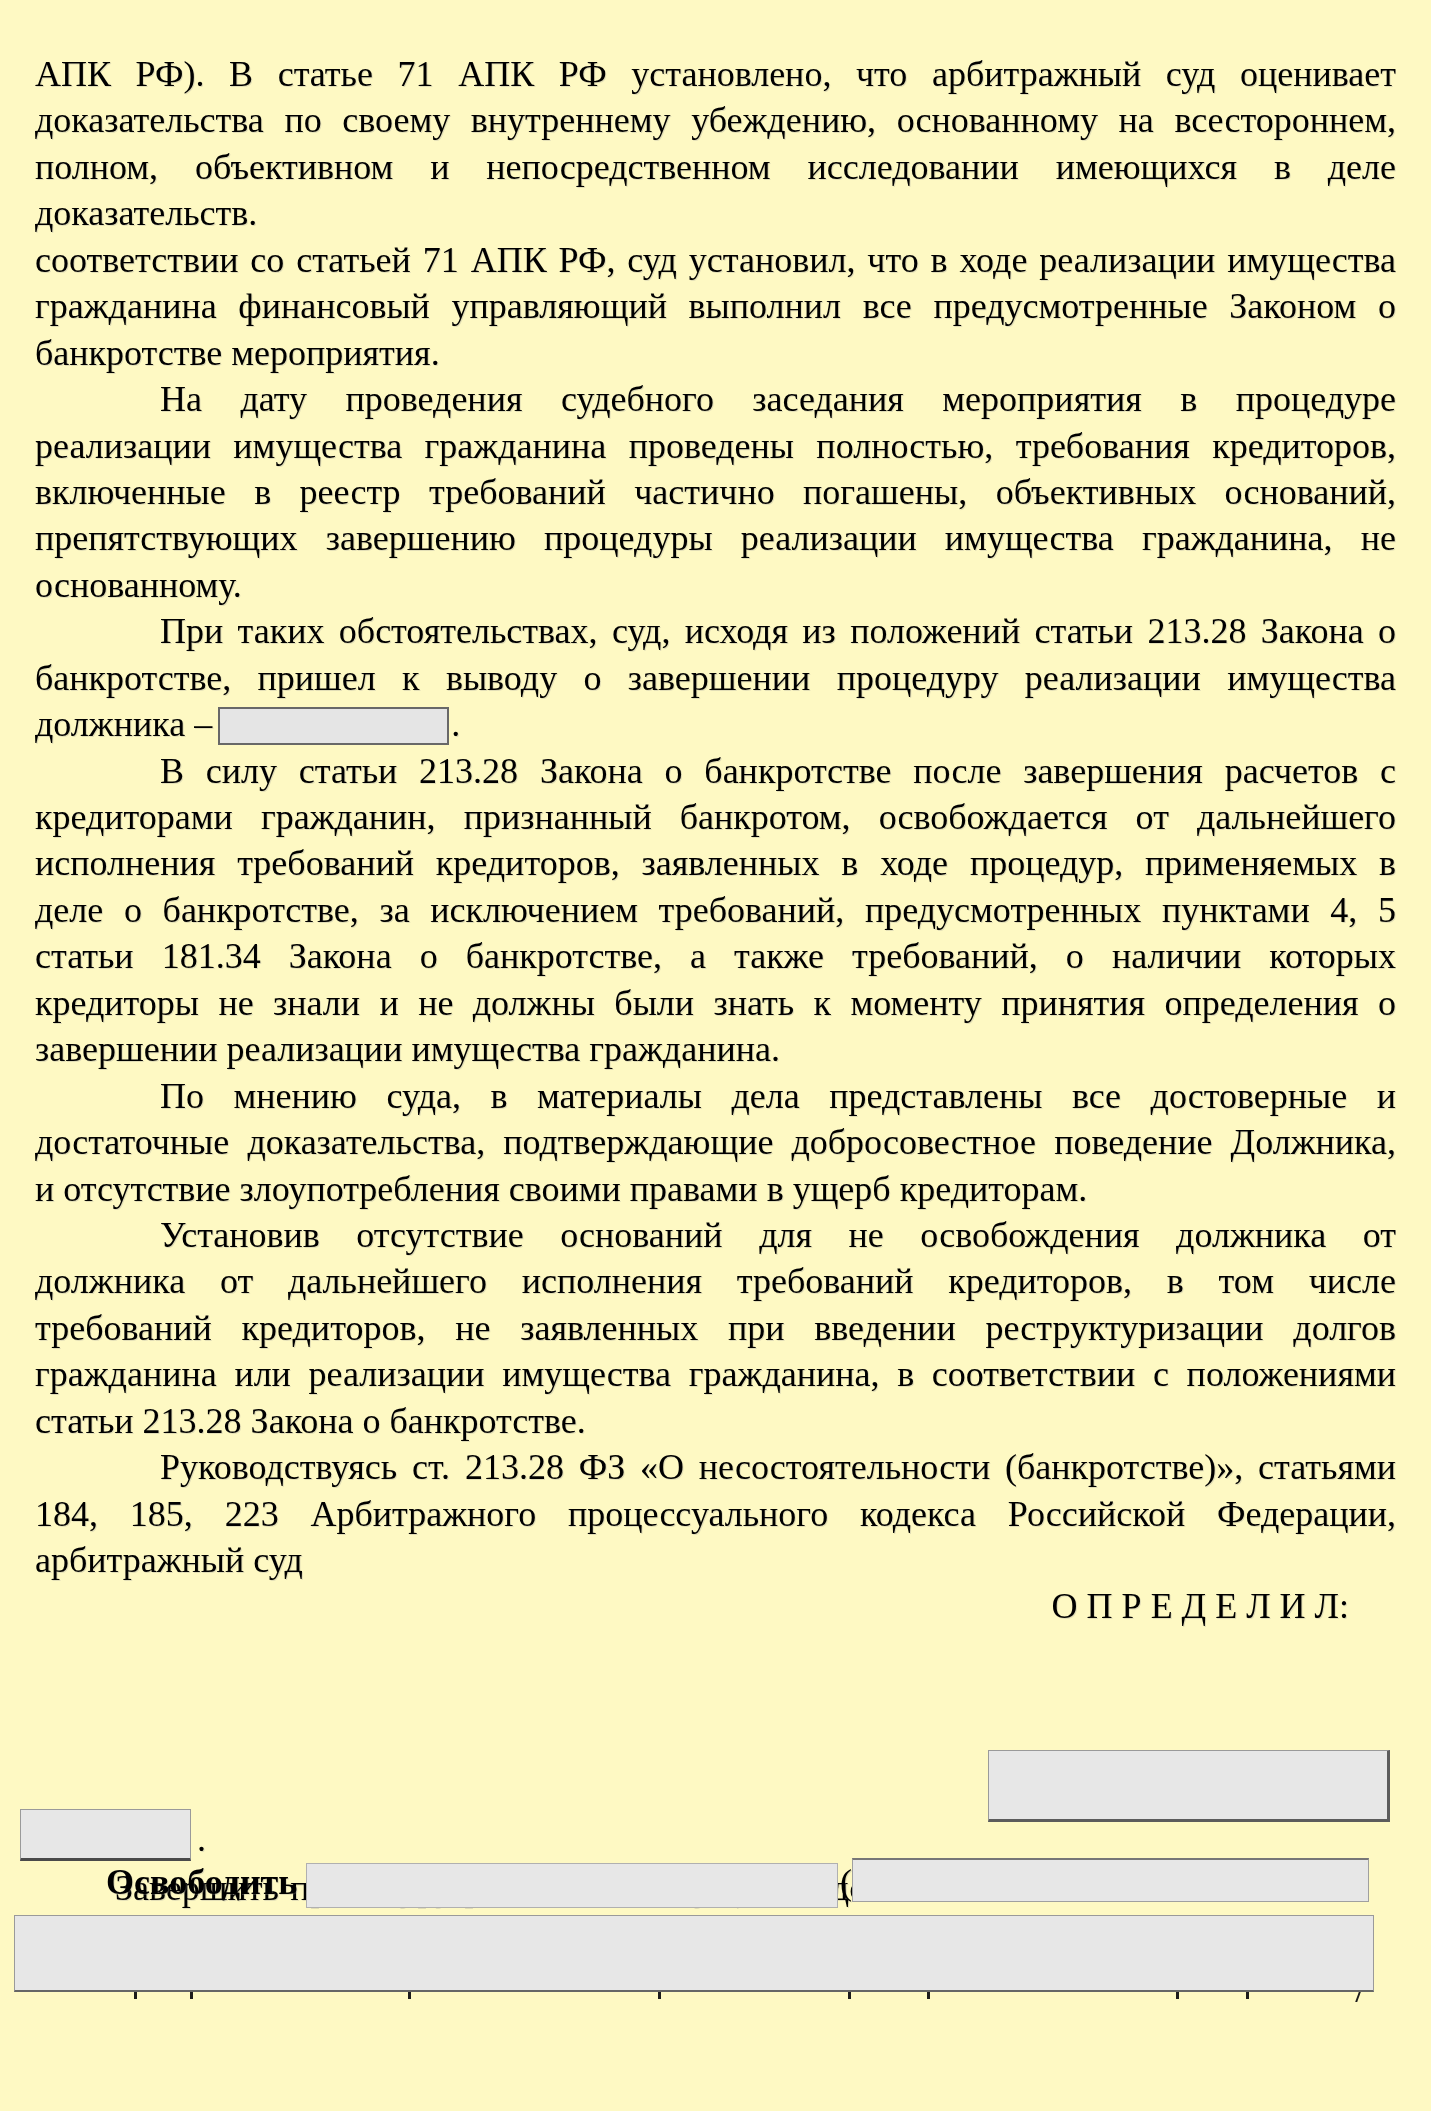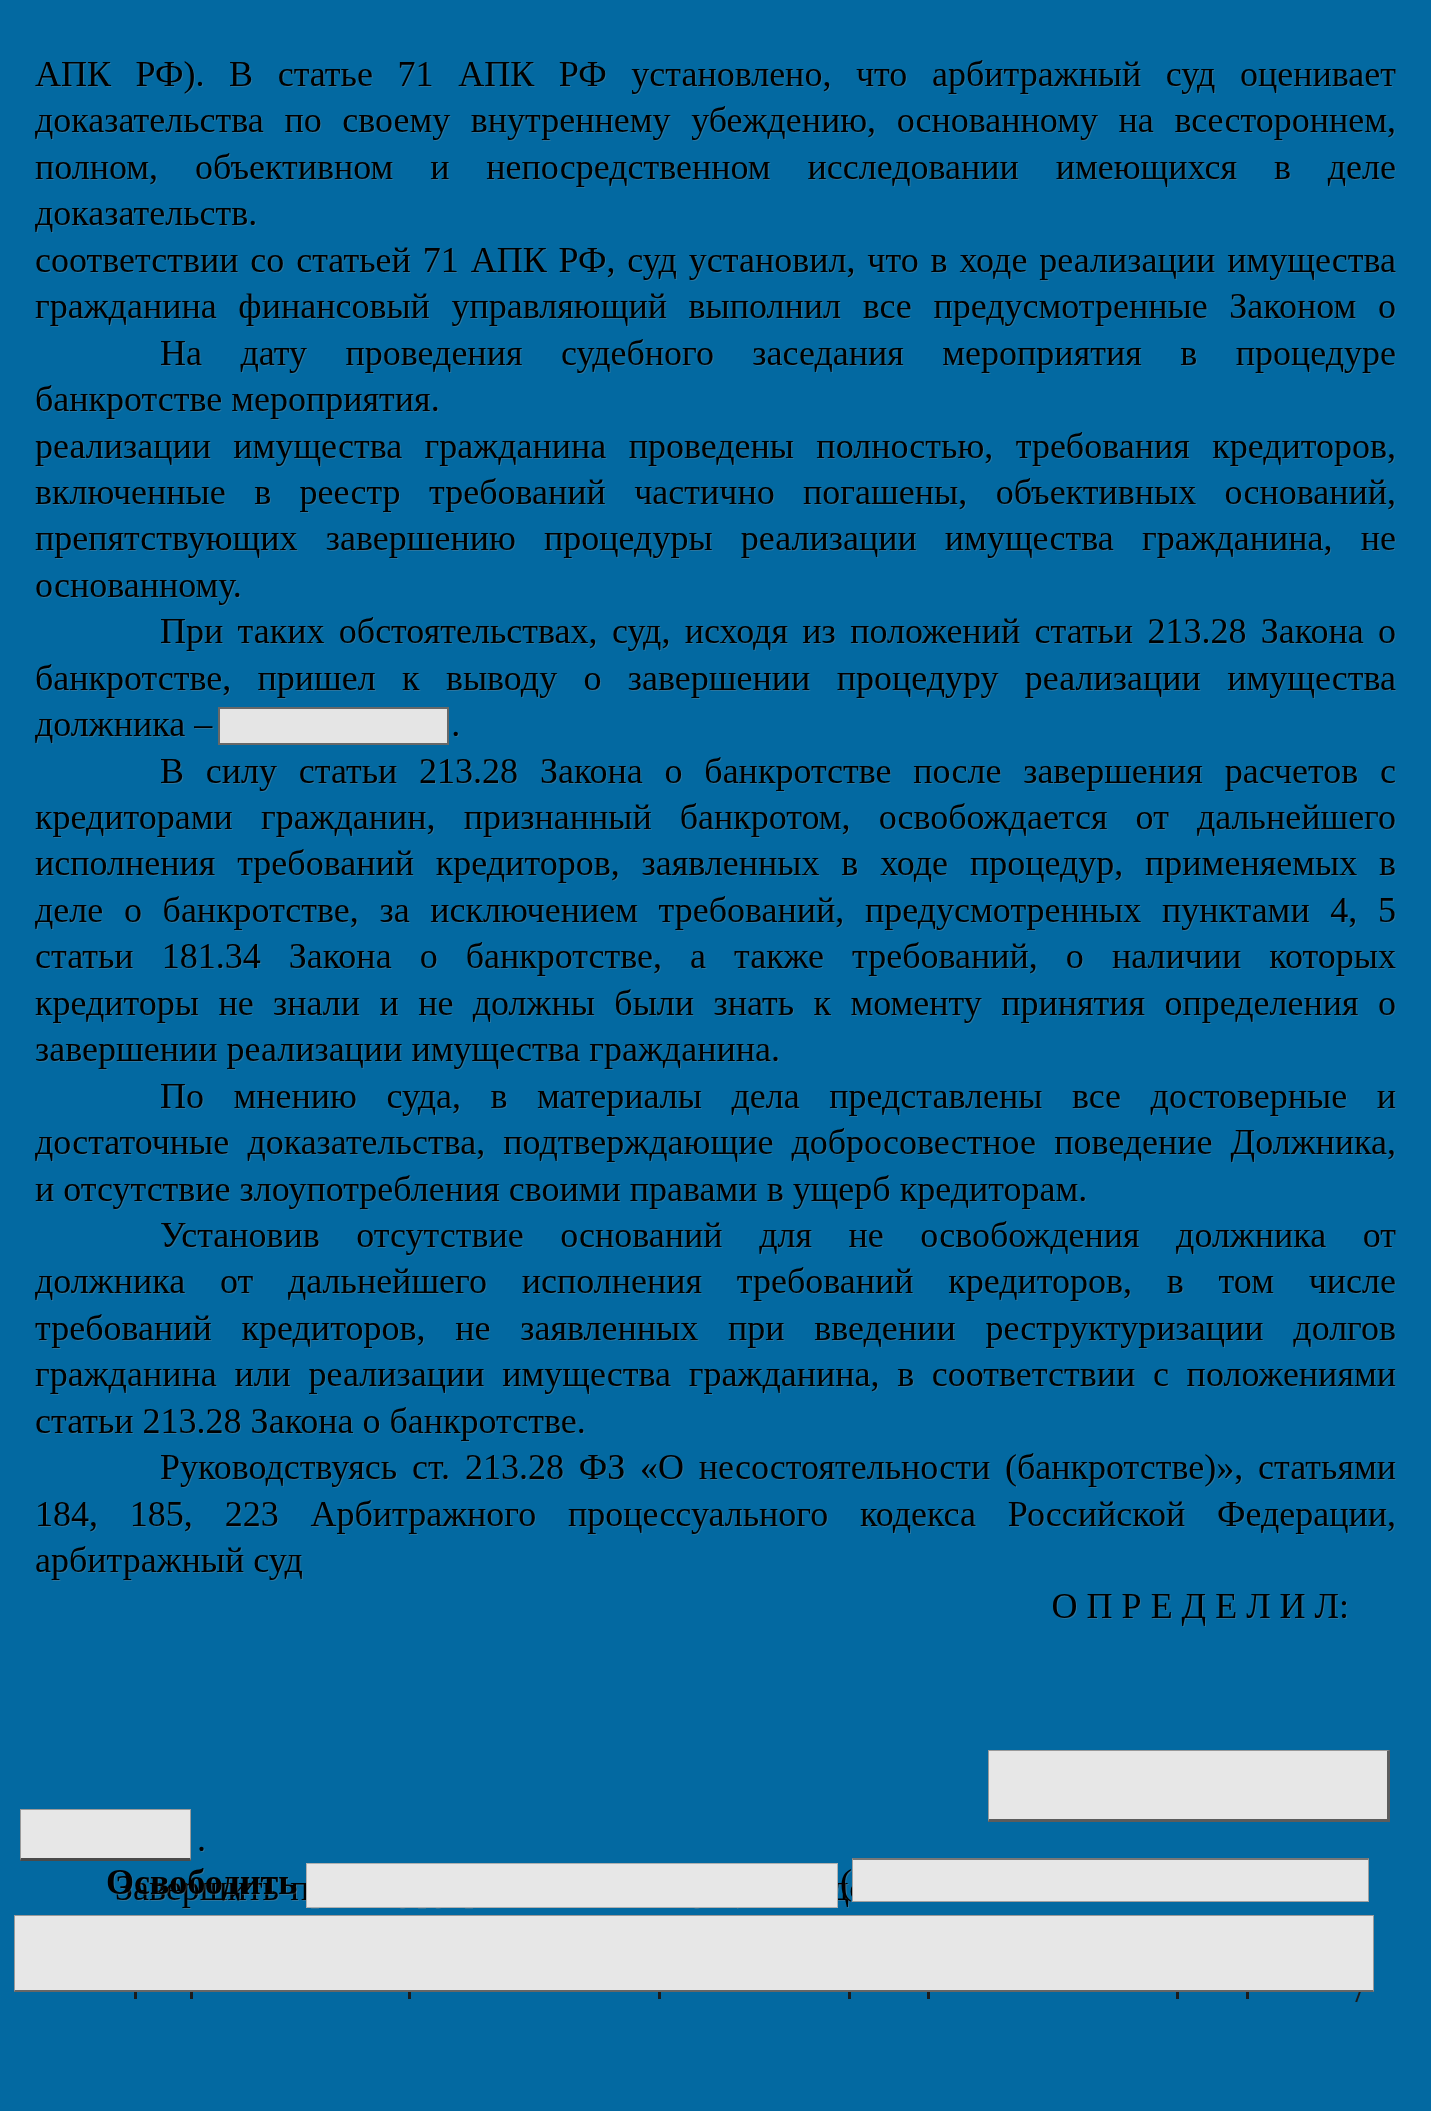--- a/index.html
+++ b/index.html
@@ -1,21 +1,21 @@
 <!DOCTYPE html>
 <html lang="ru"><head>
 <meta charset="utf-8">
 <style>
   html, body { margin: 0; padding: 0; background: #888; }
   .page {
     position: relative;
     width: 1431px;
     height: 2111px;
     margin: 0 auto;
-    background: #0369a1;
+    background: #fef9c3;
     font-family: "Liberation Serif", "DejaVu Serif", serif;
     color: #000000;
     overflow: hidden;
   }
   
   .body-block {
     position: absolute;
     left: 35px;
     top: 51px;
     width: 1361px;
@@ -68,22 +68,22 @@
 
 <div class="page">
 
   <div class="body-block">
       <div class="line j"><span>АПК РФ). В статье 71 АПК РФ установлено, что арбитражный суд оценивает</span></div>
       <div class="line j"><span>доказательства по своему внутреннему убеждению, основанному на всестороннем,</span></div>
       <div class="line j"><span>полном, объективном и непосредственном исследовании имеющихся в деле</span></div>
       <div class="line"><span>доказательств.</span></div>
       <div class="line j"><span>соответствии со статьей 71 АПК РФ, суд установил, что в ходе реализации имущества</span></div>
       <div class="line j"><span>гражданина финансовый управляющий выполнил все предусмотренные Законом о</span></div>
+      <div class="line"><span>банкротстве мероприятия.</span></div>
       <div class="line j i"><span>На дату проведения судебного заседания мероприятия в процедуре</span></div>
-      <div class="line"><span>банкротстве мероприятия.</span></div>
       <div class="line j"><span>реализации имущества гражданина проведены полностью, требования  кредиторов,</span></div>
       <div class="line j"><span>включенные в реестр требований частично погашены, объективных оснований,</span></div>
       <div class="line j"><span>препятствующих завершению процедуры реализации имущества гражданина, не</span></div>
       <div class="line"><span>основанному.</span></div>
       <div class="line j i"><span>При таких обстоятельствах, суд, исходя из положений статьи 213.28 Закона о</span></div>
       <div class="line j"><span>банкротстве, пришел к выводу о завершении  процедуру реализации имущества</span></div>
       <div class="line"><span>должника –</span><span class="rx-inline"></span><span>.</span></div>
       <div class="line j i"><span>В силу статьи 213.28 Закона о банкротстве после завершения расчетов с</span></div>
       <div class="line j"><span>кредиторами гражданин, признанный банкротом, освобождается от дальнейшего</span></div>
       <div class="line j"><span>исполнения требований кредиторов, заявленных в ходе процедур, применяемых в</span></div>

